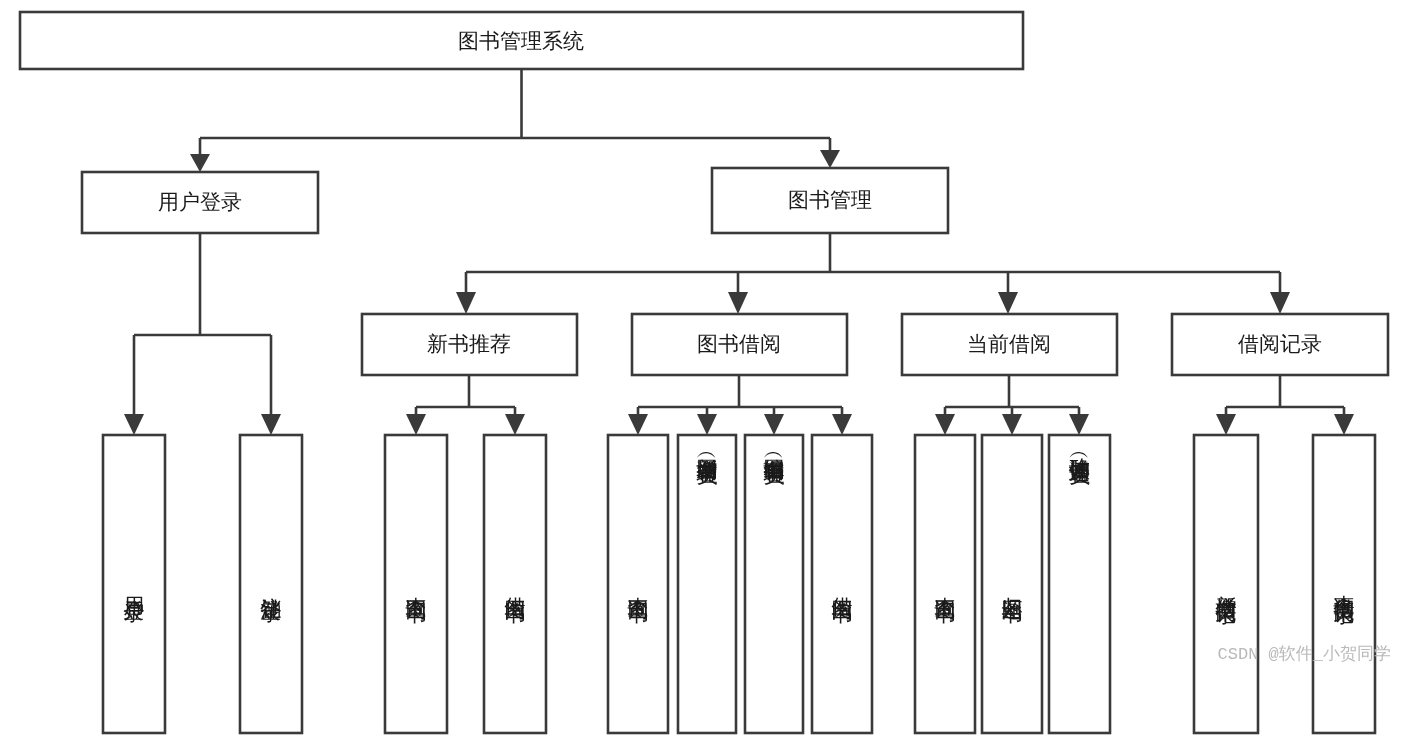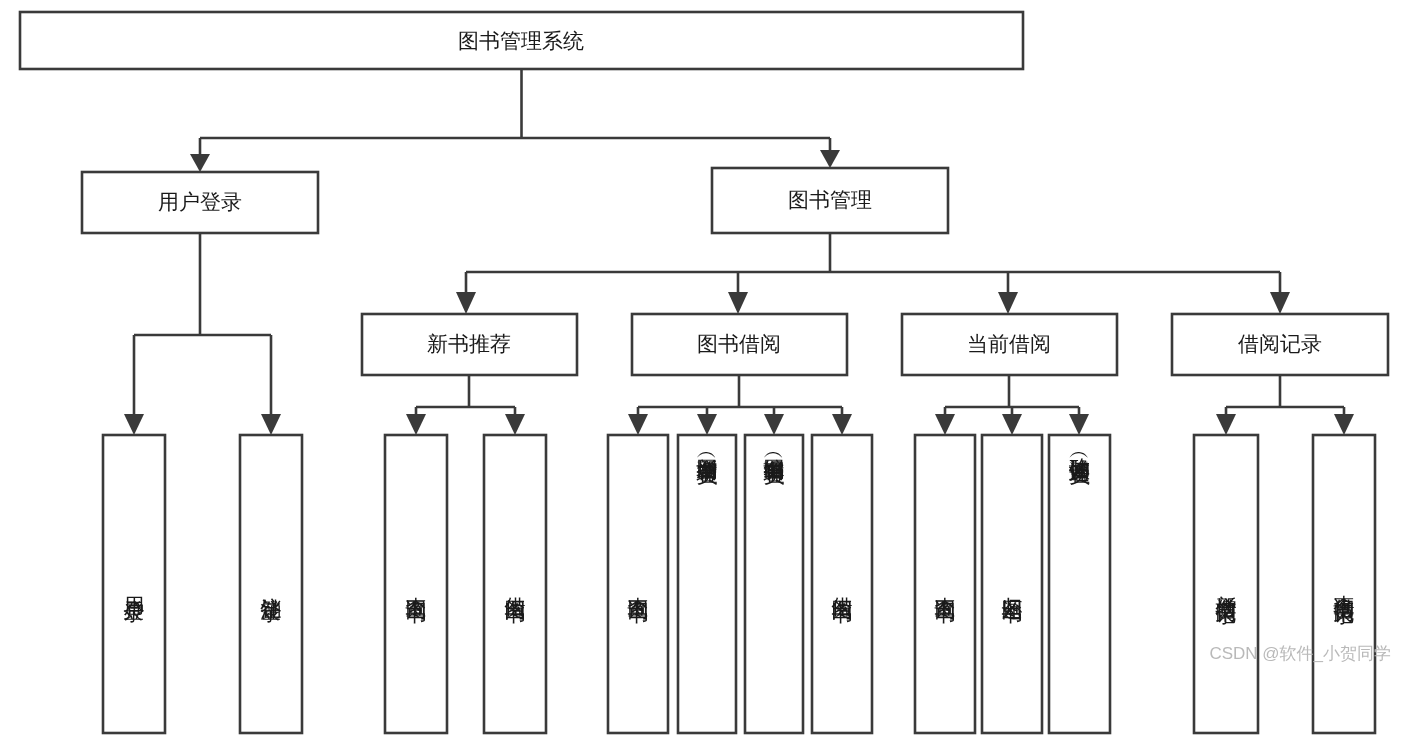--- a/index.html
+++ b/index.html
@@ -54,21 +54,21 @@
     font-size: 21px;
     fill: #1a1a1a;
     writing-mode: vertical-rl;
     text-orientation: upright;
     letter-spacing: 2px;
   }
   .watermark {
     position: absolute;
     right: 14px;
     bottom: 6px;
-    font-family: Liberation Sans, sans-serif;
+    font-family: Liberation Mono, monospace;
     font-size: 17px;
     color: #b9b9b9;
     white-space: nowrap;
     pointer-events: none;
   }
 </style>
 </head>
 <body>
 
 <div id="diagram-root">

